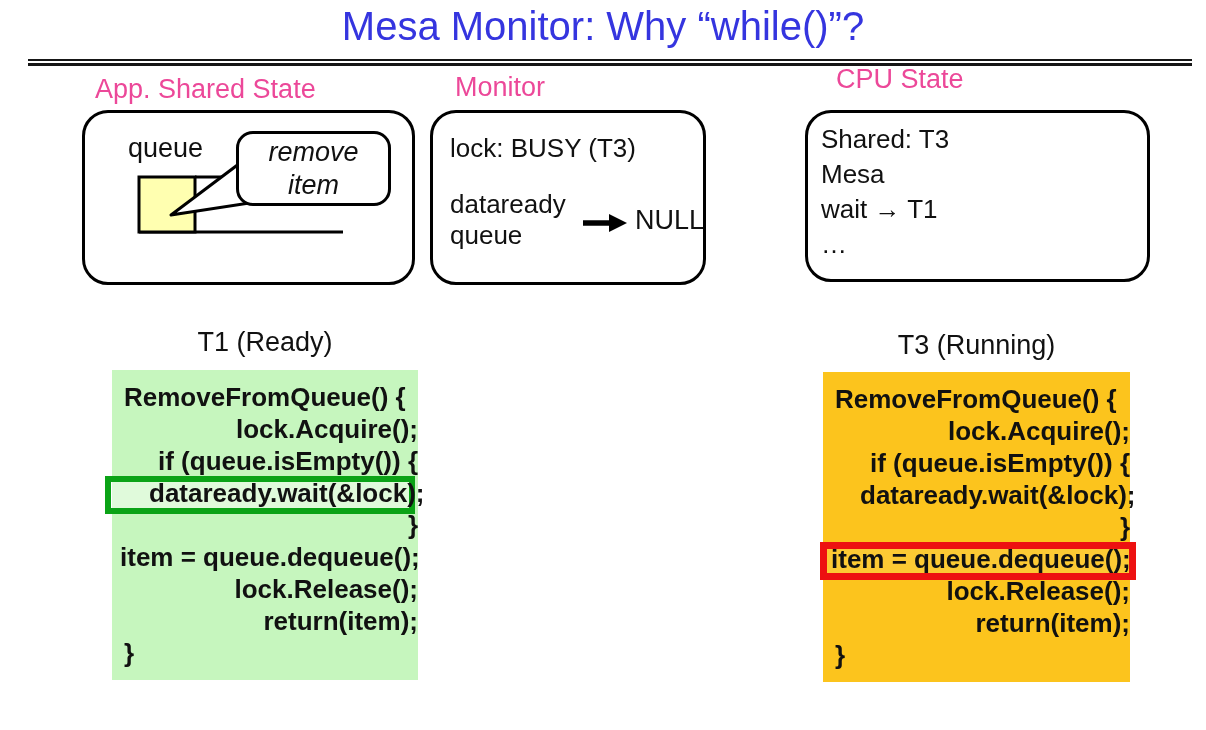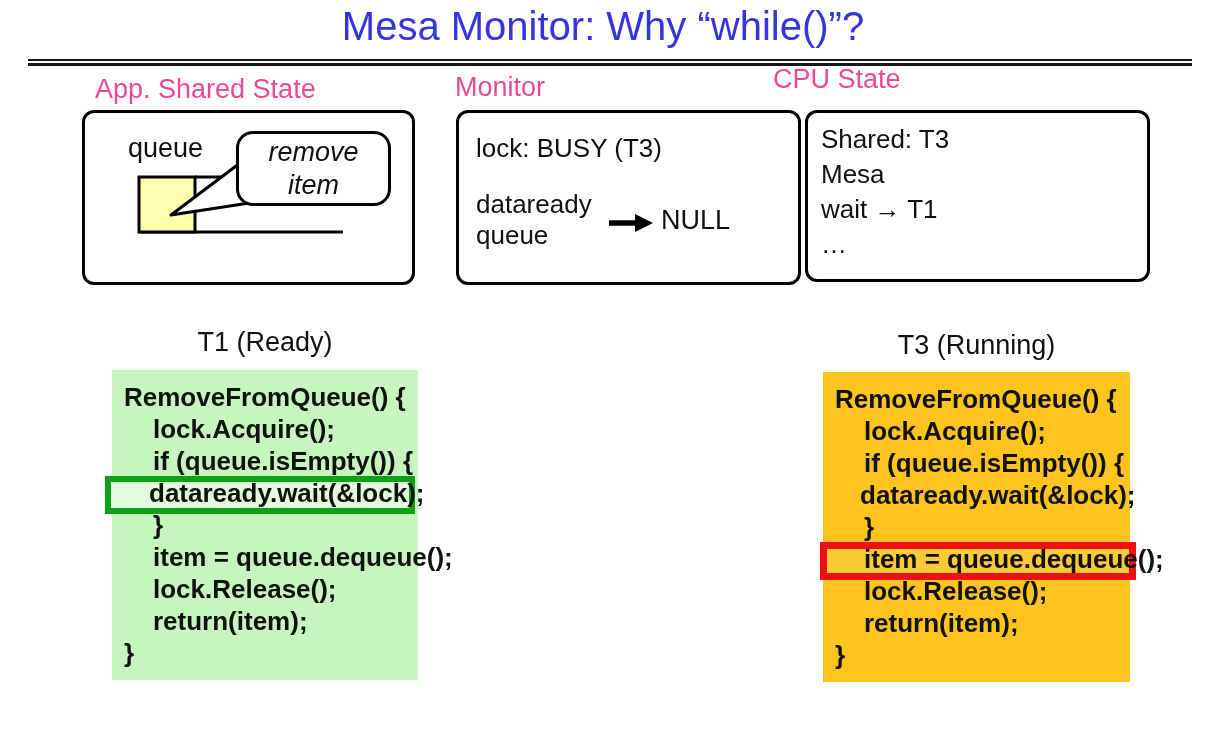--- a/index.html
+++ b/index.html
@@ -22,32 +22,32 @@
     letter-spacing: 0;
   }
   .sep-line { position: absolute; left: 28px; width: 1164px; background: #161616; }
   .sep-a { top: 59px; height: 2px; }
   .sep-b { top: 63px; height: 3px; }
 
   
   .section-label { position: absolute; font-size: 27px; color: #ec4899; white-space: nowrap; }
   .label-app { left: 95px;  top: 74px; }
   .label-mon { left: 455px; top: 72px; }
-  .label-cpu { left: 773px; top: 64px; }
+  .label-cpu { left: 836px; top: 64px; }
 
   
   .panel {
     position: absolute;
     border: 3px solid #000;
-    border-radius: 12px;
+    border-radius: 26px;
     background: #fff;
     box-sizing: border-box;
   }
   .panel-app { left: 82px;  top: 110px; width: 333px; height: 175px; }
-  .panel-mon { left: 456px; top: 110px; width: 345px; height: 175px; padding-left: 16px; }
+  .panel-mon { left: 430px; top: 110px; width: 276px; height: 175px; padding-left: 16px; }
   .panel-cpu { left: 805px; top: 110px; width: 345px; height: 172px; }
 
   
   .app-svg { position: absolute; left: 0; top: 0; width: 333px; height: 175px; z-index: 1; }
   .queue-cell-rect { fill: var(--queue-cell-yellow); stroke: #000; stroke-width: 3; }
   .queue-line { stroke: #000; stroke-width: 3; fill: none; }
   .callout-tail { fill: #fff; stroke: #000; stroke-width: 3; stroke-linejoin: round; }
   .queue-label {
     position: absolute; left: 43px; top: 20px;
     font-size: 27px; z-index: 3; white-space: nowrap;
@@ -84,21 +84,21 @@
     font-size: 26px;
   }
   .t1-block { left: 112px; top: 370px; background: var(--t1-bg); }
   .t3-block { left: 823px; top: 372px; background: var(--t3-bg); width: 307px; }
   .code-line {
     position: relative; z-index: 2;
     height: 32px; line-height: 30px;
     white-space: nowrap;
   }
   .ind-0 { padding-left: 12px; }
-  .ind-1 { padding-left: 41px; }
+  .ind-1 { padding-left: 8px; text-align: right; }
   .ind-2 { padding-left: 37px; }
 
   .hl-box { position: absolute; z-index: 1; box-sizing: border-box; }
   .hl-green {
     left: -7px; top: 106px; width: 310px; height: 38px;
     border: 6px solid var(--t1-highlight-border);
     background: rgba(255,255,255,0.45);
   }
   .hl-red {
     left: -3px; top: 170px; width: 316px; height: 38px;

